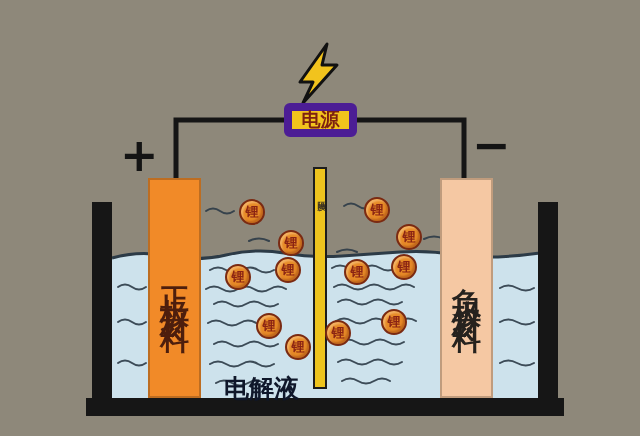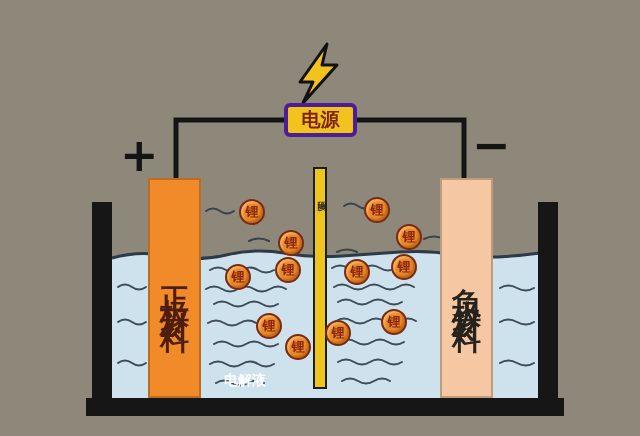--- a/index.html
+++ b/index.html
@@ -35,32 +35,32 @@
   }
   .electrode span {
     writing-mode:vertical-rl; text-orientation:upright;
     font-weight:bold; font-size:29px; letter-spacing:12px; line-height:1;
   }
   .electrode.positive { left:148px; background:var(--positive-electrode, #f18a28); color:var(--positive-text, #4d1e0d); }
   .electrode.negative { left:440px; background:var(--negative-electrode, #f5c8a3); color:var(--negative-text, #26221e); }
 
   .power-box {
     position:absolute; left:284px; top:103px; width:73px; height:34px; z-index:4;
-    background:var(--power-box, #f2c31d); border:4px solid #4c1d95; border-radius:6px; box-sizing:border-box;
+    background:var(--power-box, #f2c31d); border:8px solid #4c1d95; border-radius:6px; box-sizing:border-box;
     display:flex; align-items:center; justify-content:center;
     font-size:19px; font-weight:bold; color:var(--power-text, #7d2110);
   }
 
   .sign { position:absolute; z-index:4; font-weight:bold; color:#141414; font-size:46px; line-height:1; }
   .sign.plus  { left:120px; top:132px; }
   .sign.minus { left:472px; top:122px; }
 
   .electrolyte-label {
     position:absolute; left:224px; top:372px; z-index:5;
-    font-size:14px; font-weight:bold; color:#ffffff;
+    font-size:25px; font-weight:bold; color:#0f172a;
   }
 
   .ion {
     position:absolute; width:26px; height:26px; z-index:5; box-sizing:border-box;
     border-radius:50%; background:var(--ion-fill, #e78a27);
     border:2px solid var(--ion-border, #7a2a12);
     display:flex; align-items:center; justify-content:center;
     font-size:13px; font-weight:bold; color:var(--ion-text, #8a2313);
     box-shadow: inset -2px -2px 2px rgba(120,40,10,.35), inset 2px 2px 2px rgba(255,220,160,.5);
   }

